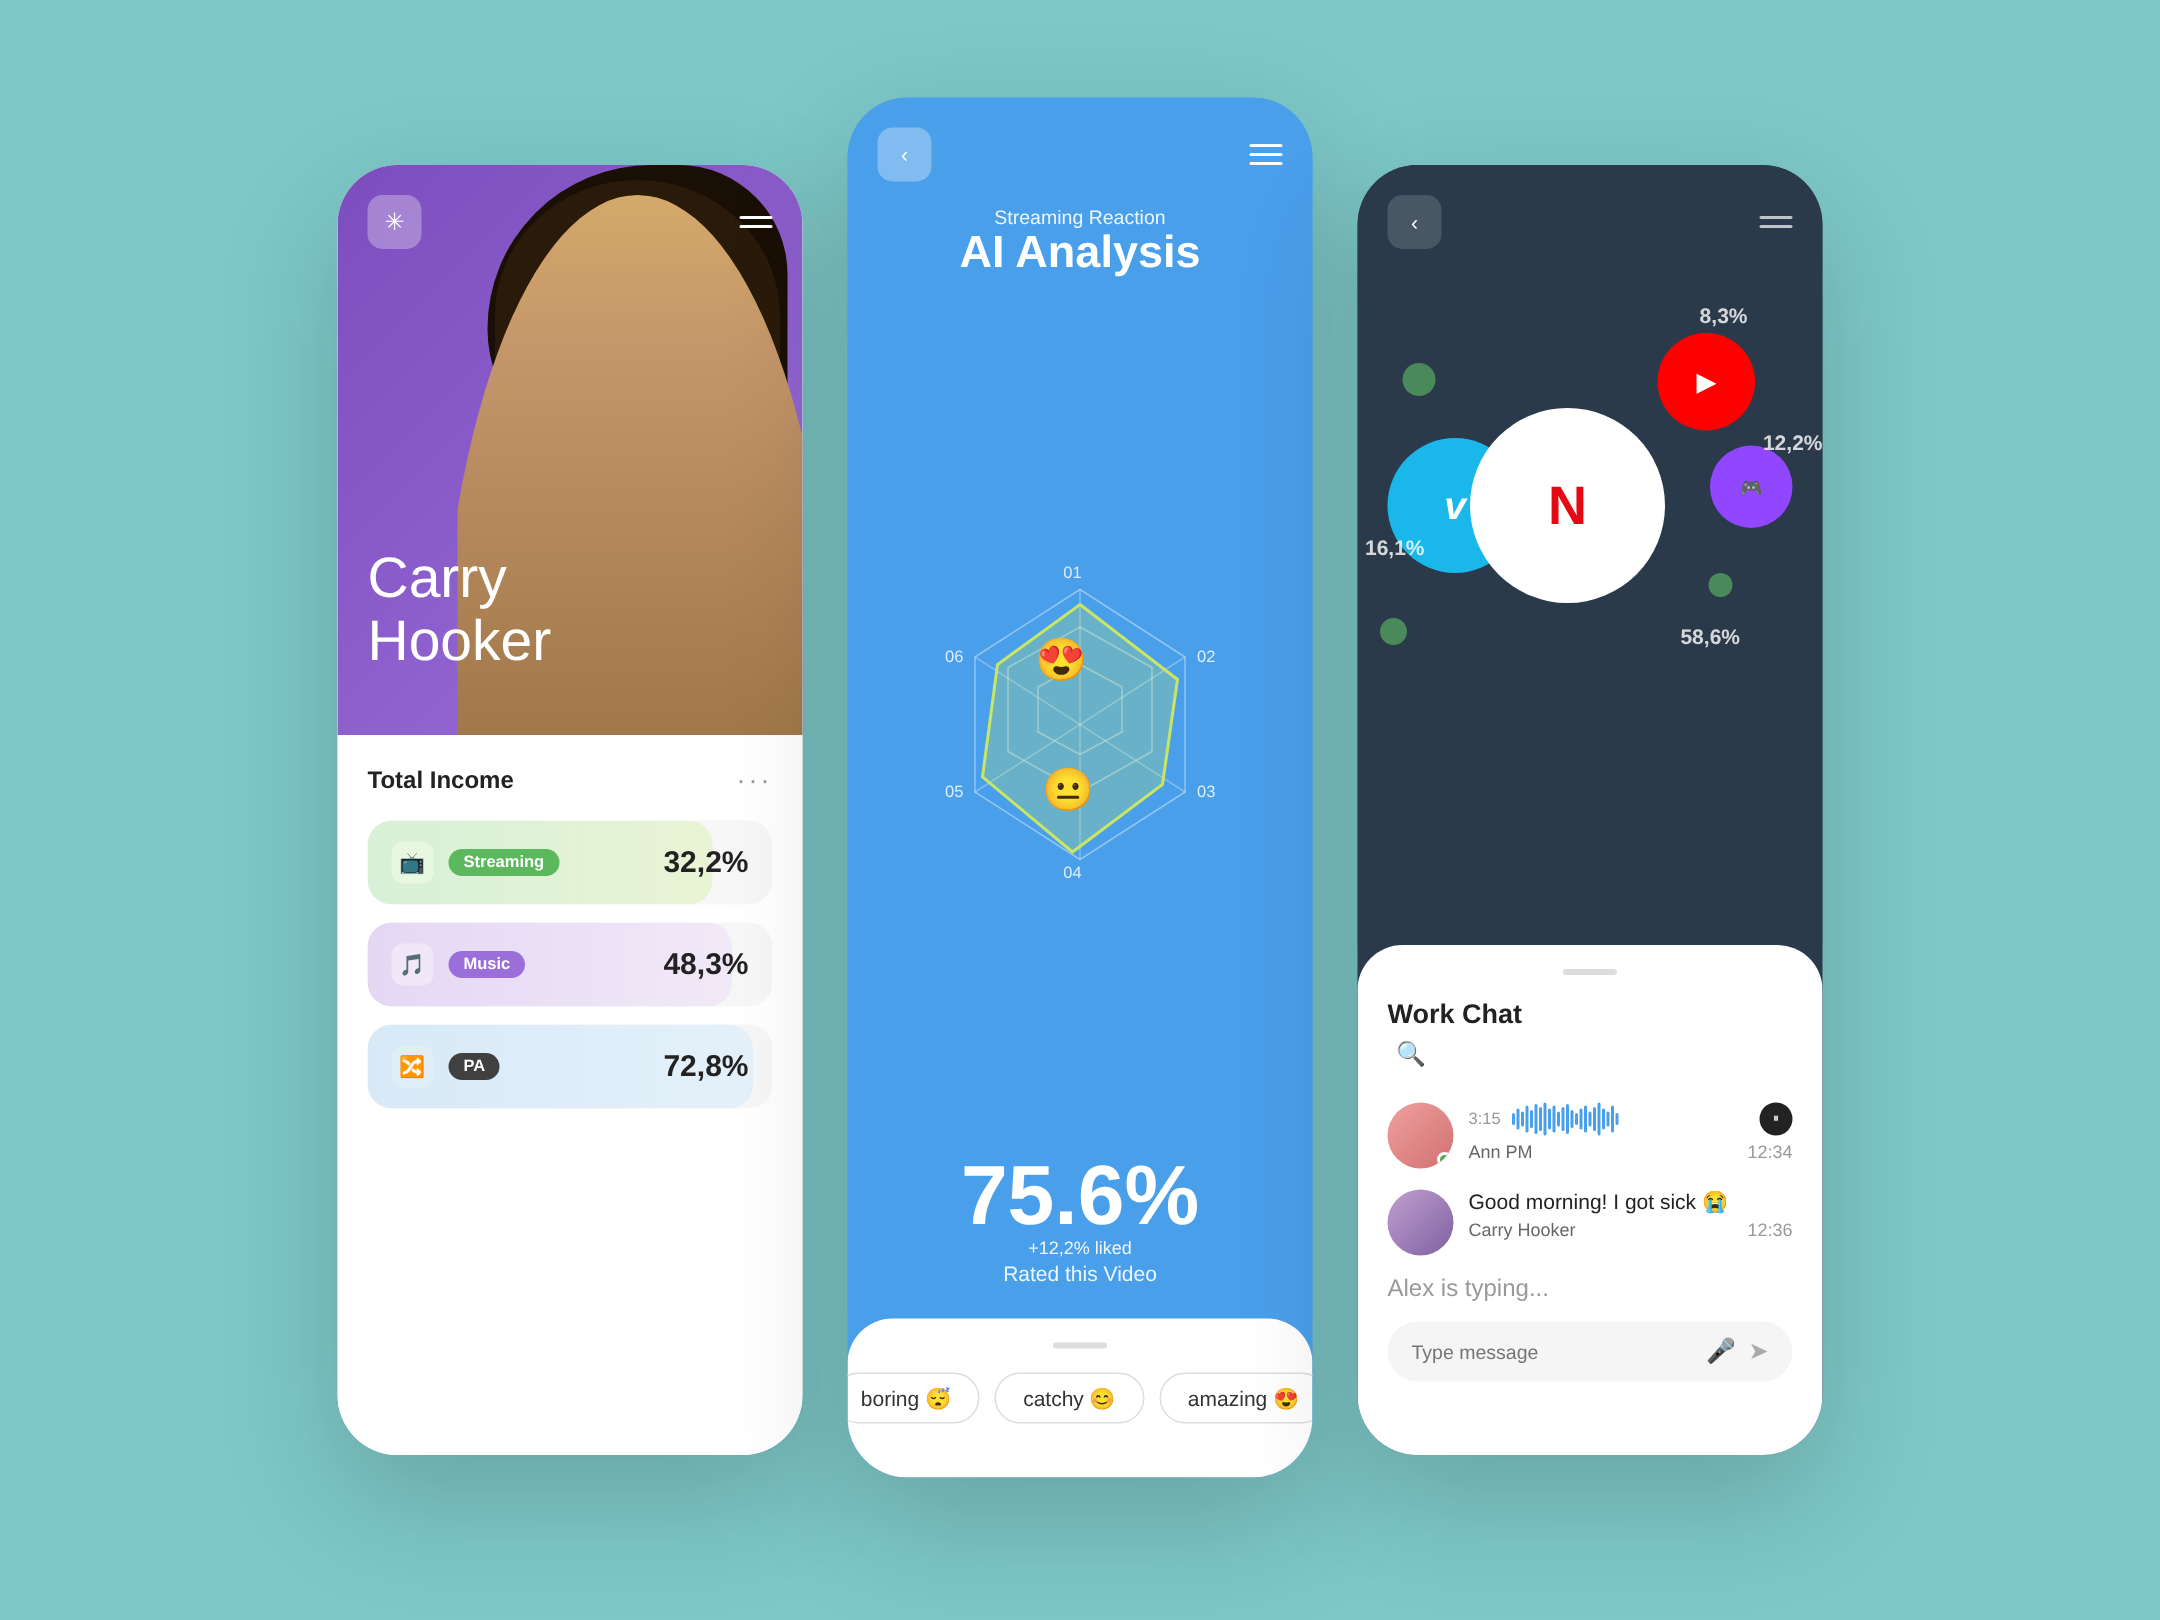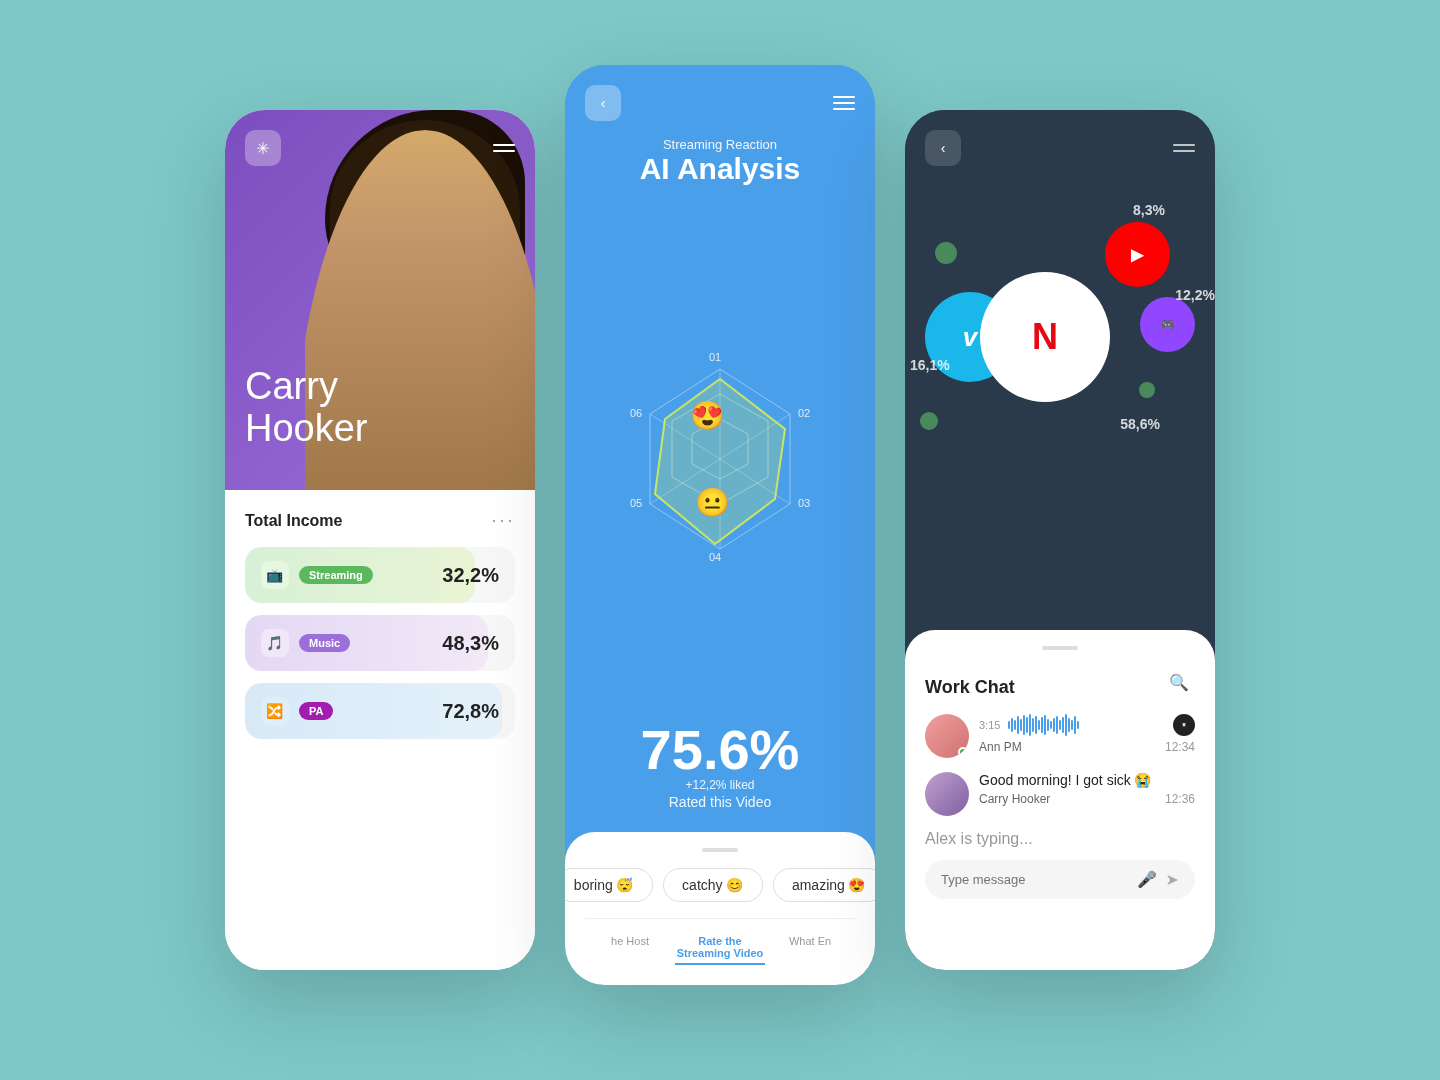--- a/index.html
+++ b/index.html
@@ -183,21 +183,21 @@
     .income-icon.blue { background: #e0eef8; color: #3070a0; }
     .income-tag {
       font-size: 11px;
       font-weight: 600;
       padding: 3px 10px;
       border-radius: 12px;
       color: white;
     }
     .income-tag.green { background: #5cb85c; }
     .income-tag.purple { background: #9b6fda; }
-    .income-tag.blue { background: #a21caf; }
+    .income-tag.blue { background: #404040; }
     .income-pct {
       font-size: 20px;
       font-weight: 700;
       color: #222;
     }
 
     
     .phone2 {
       width: 310px;
       height: 920px;
@@ -446,23 +446,24 @@
     .pct-twitch { right: 0px; top: 105px; }
     .phone3-bottom {
       background: white;
       border-radius: 30px 30px 0 0;
       padding: 16px 20px 20px;
       flex-shrink: 0;
       height: 340px;
     }
     .chat-header {
       display: flex;
-      align-items: flex-end;
+      align-items: flex-start;
       justify-content: space-between;
       margin-bottom: 16px;
+      flex-direction: column;
     }
     .chat-title {
       font-size: 18px;
       font-weight: 700;
       color: #222;
     }
     .search-icon-chat {
       width: 32px; height: 32px;
       display: flex; align-items: center; justify-content: center;
       color: #666;
@@ -698,25 +699,20 @@
         <div class="percent-label">Rated this Video</div>
       </div>
     </div>
 
     <div class="phone2-bottom">
       <div class="drag-handle"></div>
       <div class="reaction-tags">
         <div class="reaction-tag">boring 😴</div>
         <div class="reaction-tag">catchy 😊</div>
         <div class="reaction-tag">amazing 😍</div>
-      </div>
-      <div class="bottom-nav-tabs">
-        <div class="nav-tab">he Host</div>
-        <div class="nav-tab active">Rate the Streaming Video</div>
-        <div class="nav-tab">What En</div>
       </div>
     </div>
   </div>
 
   <div class="phone phone3">
     <div class="phone3-top">
       <div class="phone3-topbar">
         <div class="back-btn-dark">‹</div>
         <div class="hamburger-icon">
           <span style="background:rgba(255,255,255,0.7)"></span>

